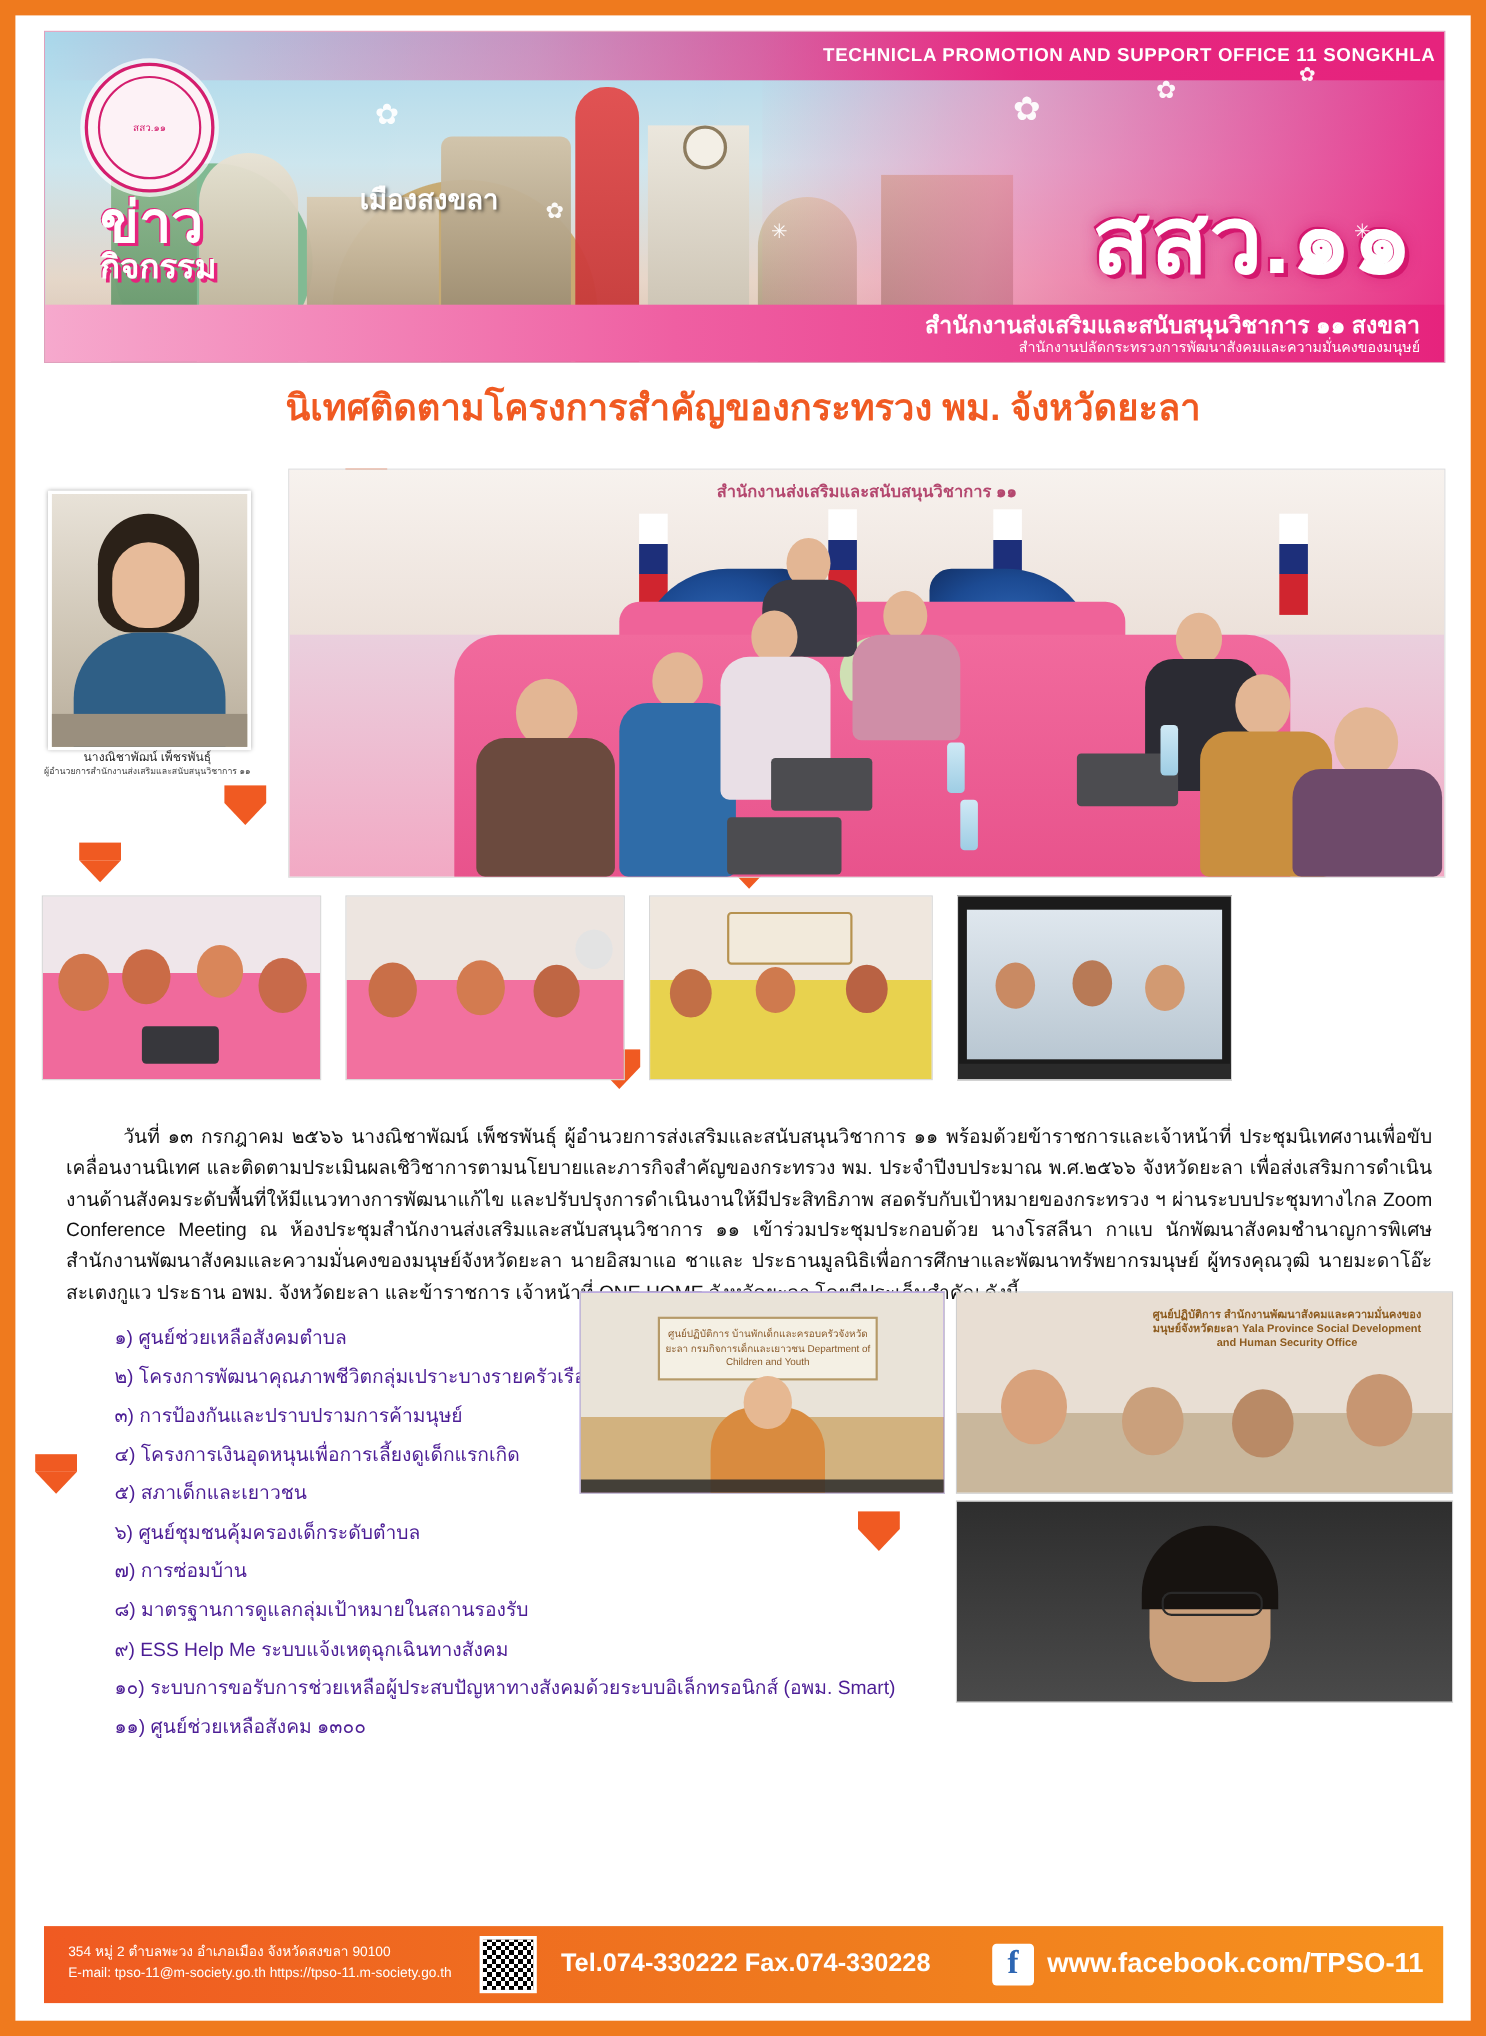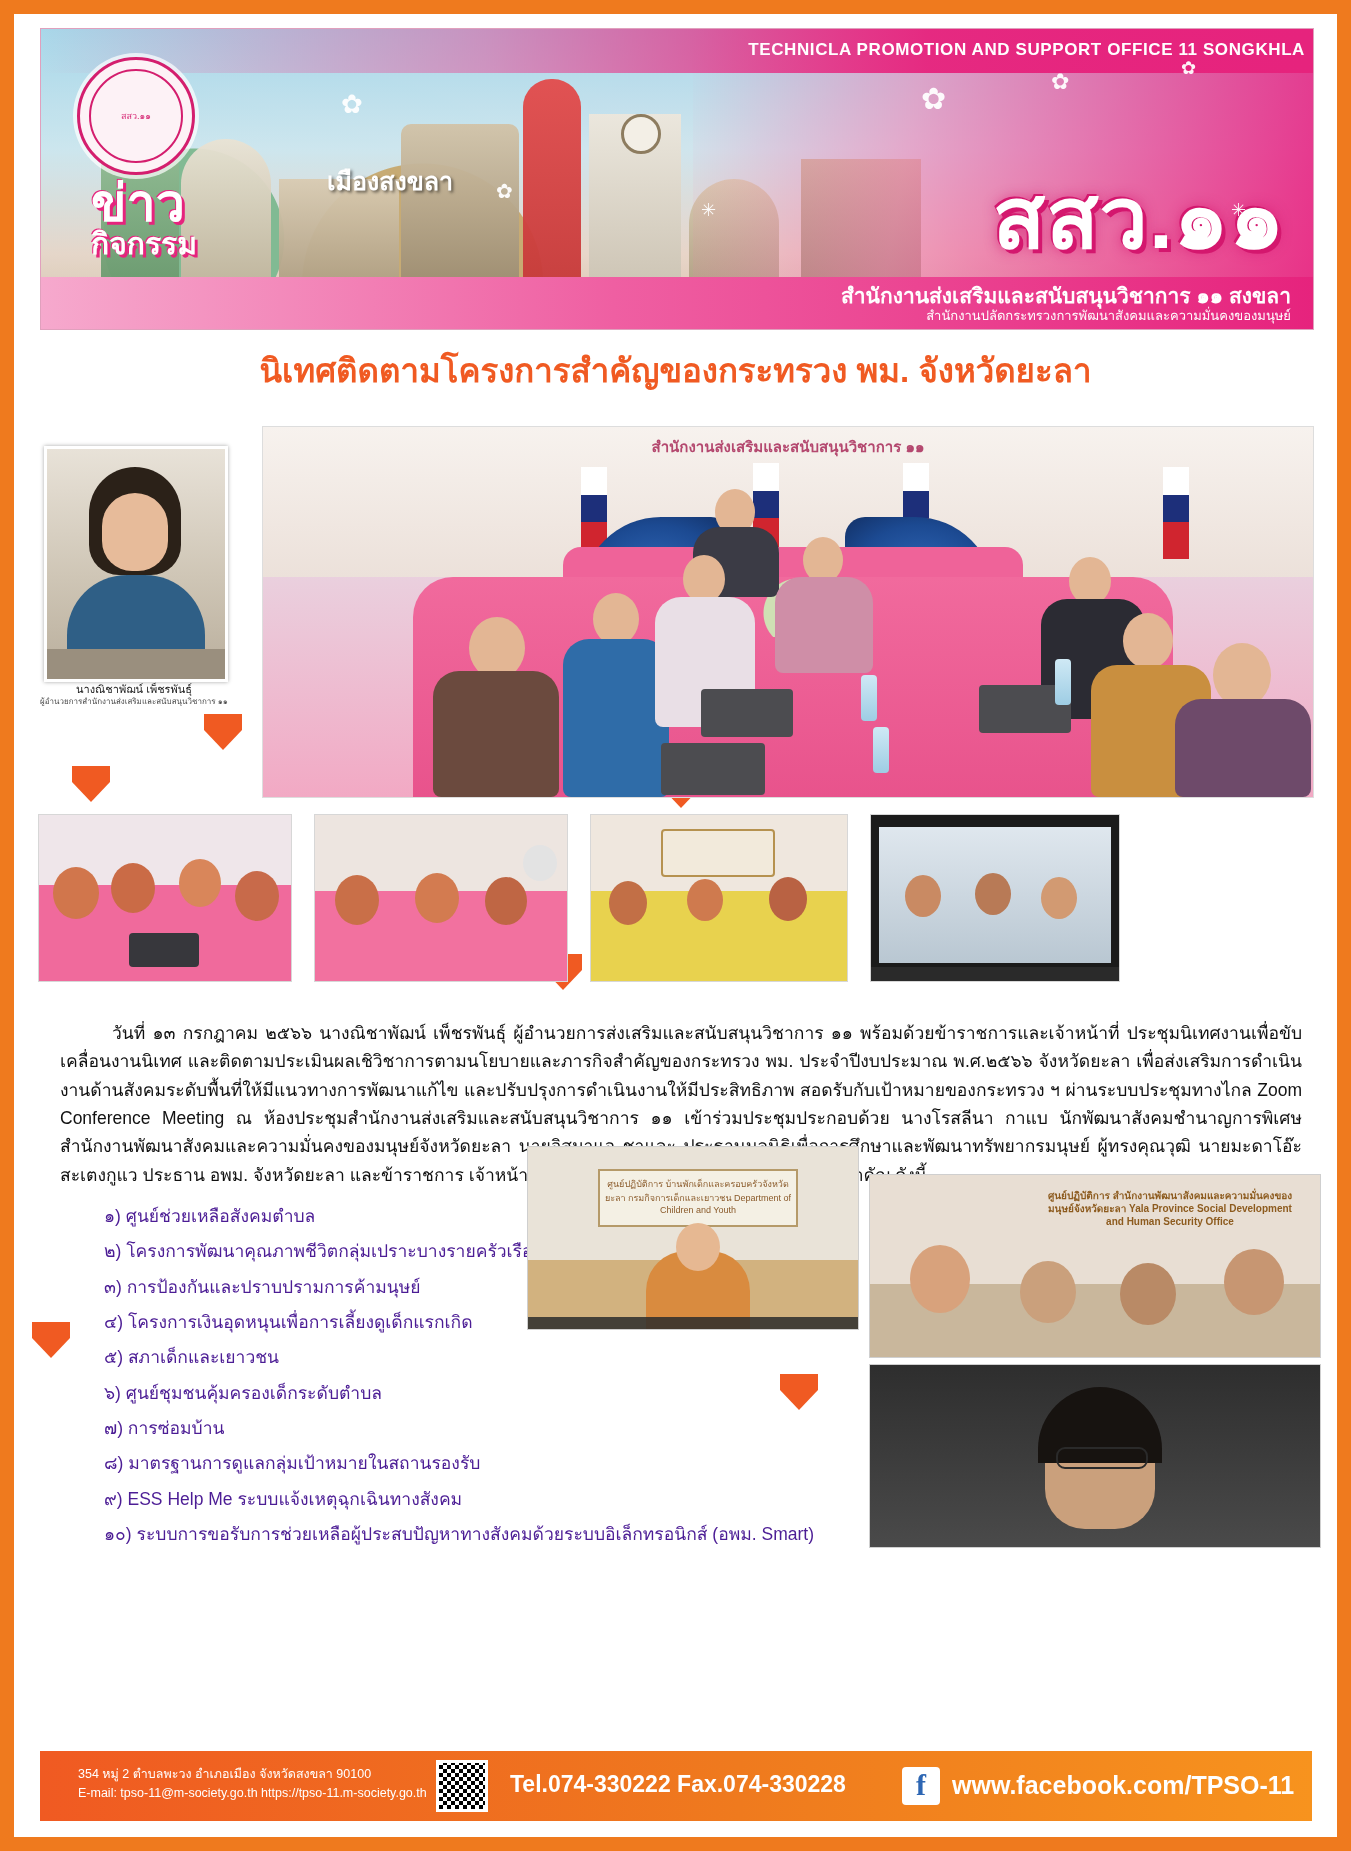--- a/index.html
+++ b/index.html
@@ -371,21 +371,21 @@
     width: 520px;
     font-size: 17.5px;
     line-height: 2.02;
     color: #4c1d95;
   }
   .list div { white-space: nowrap; }
 
   
   .pb-main {
     position: absolute;
-    left: 513px; top: 1132px;
+    left: 513px; top: 1160px;
     width: 330px; height: 182px;
     background: #8b5cf6;
     overflow: hidden;
     border: 1px solid #cfcfcf;
   }
   .pb-main .wall { position:absolute; inset:0; background: linear-gradient(180deg,#e9e3d8 0 62%, #d2b27f 62% 100%); }
   .pb-main .bn { position:absolute; left: 70px; top: 22px; width: 200px; height: 58px; background:#f4f0e4; border:2px solid #b59a69; color:#8a5a2a; font-size:9px; text-align:center; padding-top:6px; box-sizing:border-box;}
   .pb-main .pers { position:absolute; left:118px; bottom:0; width:104px; height:78px; background:#d98b3f; border-radius: 40px 40px 0 0;}
   .pb-main .hd { position:absolute; left:148px; bottom:58px; width:44px; height:48px; border-radius:50%; background:#e6b892;}
   .pb-main .tbar { position:absolute; left:0; bottom:0; width:100%; height:12px; background:#2b2b2b; opacity:.85;}
@@ -418,21 +418,21 @@
     position: absolute;
     left: 26px;
     bottom: 16px;
     width: 1272px;
     height: 70px;
     background: linear-gradient(90deg, #f05a22 0%, #ef7a1e 55%, #f7931e 100%);
     overflow: hidden;
   }
   .footer .addr {
     position: absolute;
-    left: 38px; top: 14px;
+    left: 22px; top: 14px;
     color: #ffffff;
     font-size: 12.5px;
     line-height: 1.55;
   }
   .footer .qr {
     position: absolute;
     left: 396px; top: 9px;
     width: 52px; height: 52px;
     background:
       repeating-linear-gradient(90deg,#000 0 4px,#fff 4px 8px),
@@ -650,20 +650,21 @@
       <div>๑) ศูนย์ช่วยเหลือสังคมตำบล</div>
       <div>๒) โครงการพัฒนาคุณภาพชีวิตกลุ่มเปราะบางรายครัวเรือน</div>
       <div>๓) การป้องกันและปราบปรามการค้ามนุษย์</div>
       <div>๔) โครงการเงินอุดหนุนเพื่อการเลี้ยงดูเด็กแรกเกิด</div>
       <div>๕) สภาเด็กและเยาวชน</div>
       <div>๖) ศูนย์ชุมชนคุ้มครองเด็กระดับตำบล</div>
       <div>๗) การซ่อมบ้าน</div>
       <div>๘) มาตรฐานการดูแลกลุ่มเป้าหมายในสถานรองรับ</div>
       <div>๙) ESS Help Me ระบบแจ้งเหตุฉุกเฉินทางสังคม</div>
       <div>๑๐) ระบบการขอรับการช่วยเหลือผู้ประสบปัญหาทางสังคมด้วยระบบอิเล็กทรอนิกส์ (อพม. Smart)</div>
+      <div>๑๑) ศูนย์ช่วยเหลือสังคม ๑๓๐๐</div>
     </div>
 
     <div class="pb-main">
       <div class="wall"></div>
       <div class="bn">ศูนย์ปฏิบัติการ
 บ้านพักเด็กและครอบครัวจังหวัดยะลา
 กรมกิจการเด็กและเยาวชน
 Department of Children and Youth</div>
       <div class="pers"></div>
       <div class="hd"></div>

